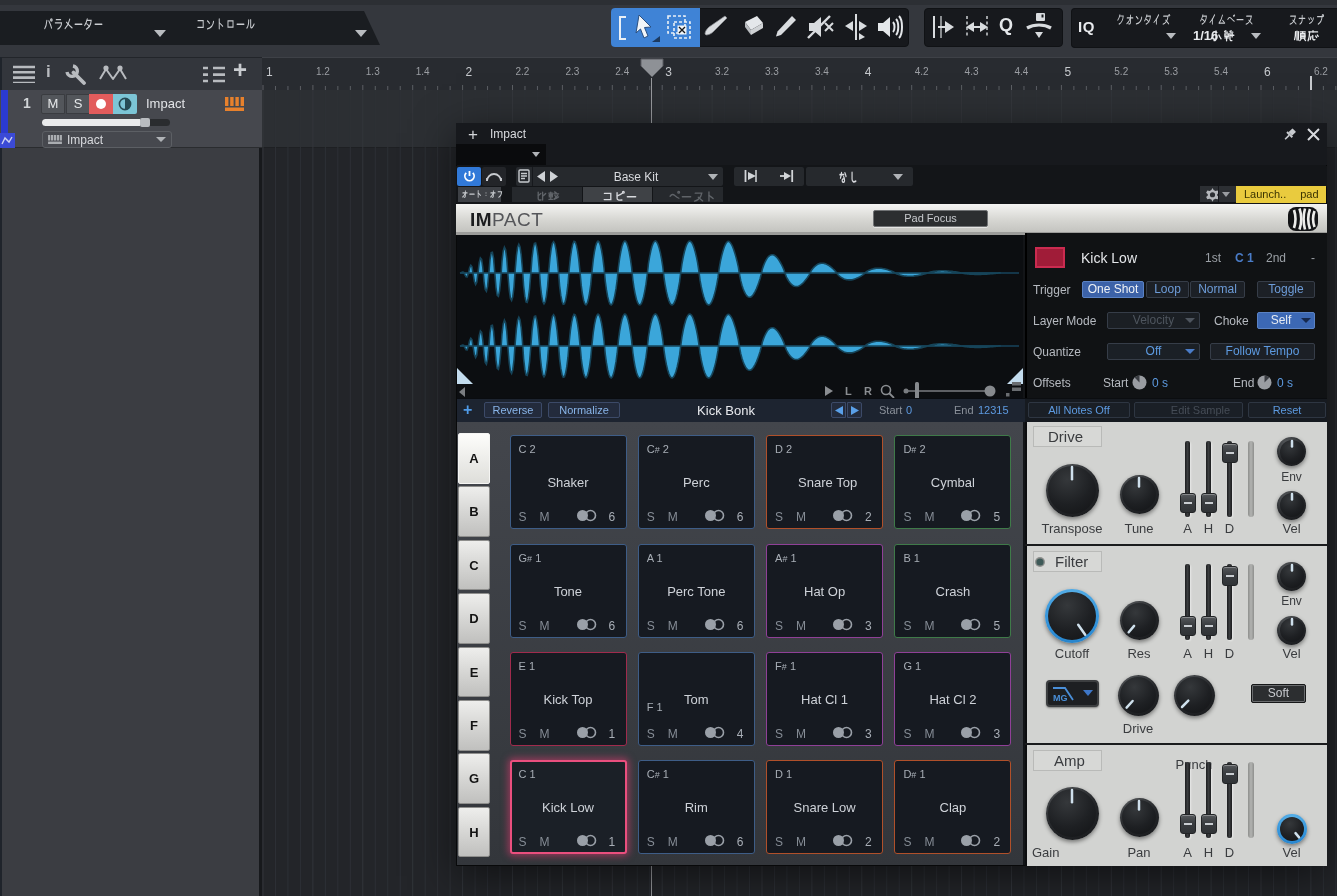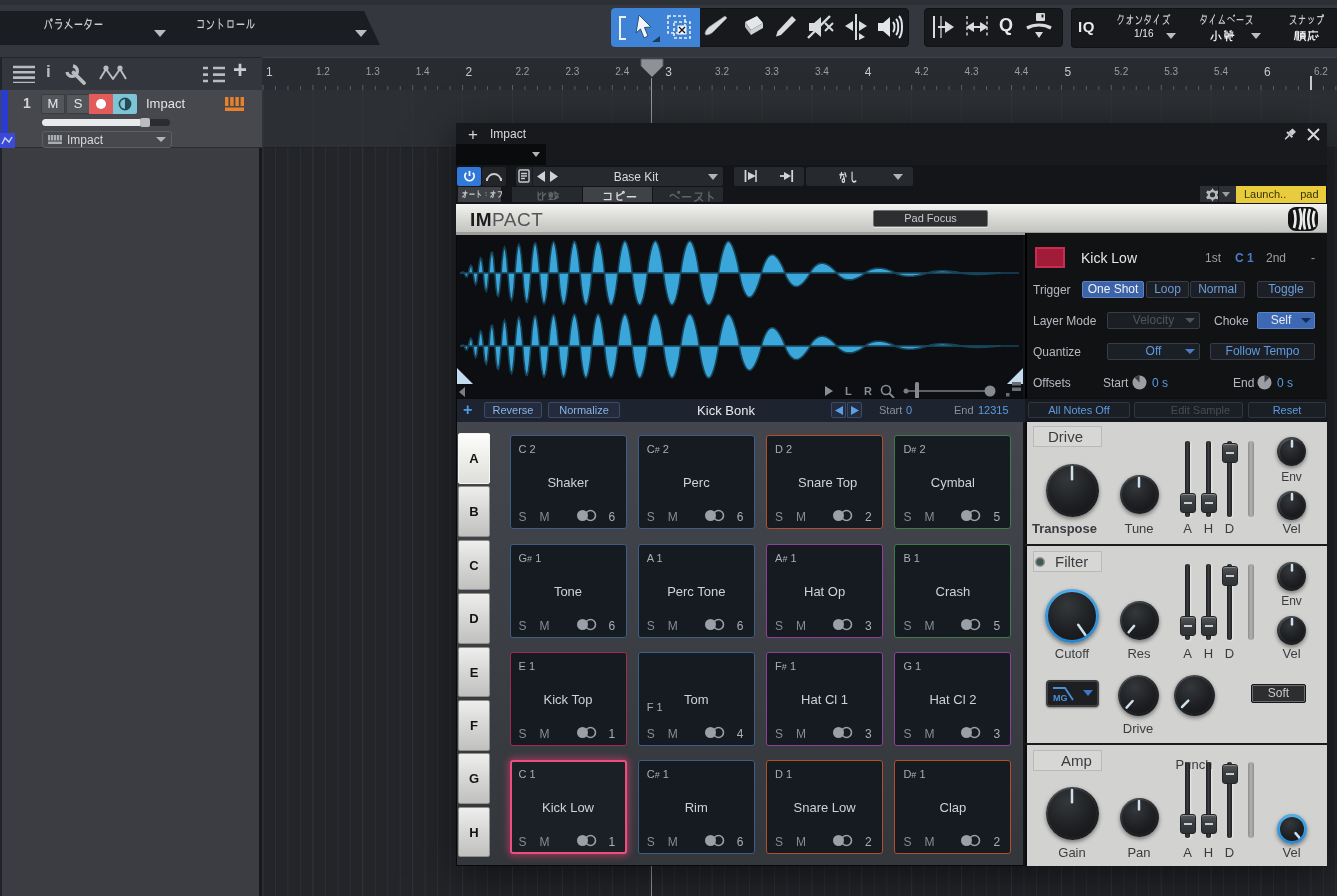--- a/index.html
+++ b/index.html
@@ -155,21 +155,21 @@
           <path d="M42,44 V92"></path>
         </g>
         <g transform="translate(45,0) scale(0.080,0.110)">
           <path d="M20,20 H76 C72,46 62,64 46,76 C35,85 25,90 14,92"></path>
           <path d="M46,56 C60,68 72,80 84,90"></path>
           <path d="M82,10 L88,18"></path>
           <path d="M92,6 L98,14"></path>
         </g>
       </svg>
     </div>
-<div style="position:absolute;left:1134px;top:29px;font-size:10px;color:#e8eaed;font-weight:normal;white-space:nowrap;line-height:1;">1/16</div>
+<div style="position:absolute;left:1193px;top:29px;font-size:13px;color:#e8eaed;font-weight:bold;white-space:nowrap;line-height:1;">1/16</div>
 <div style="position:absolute;left:1166px;top:33px;width:0px;height:0px;border-left:5px solid transparent;border-right:5px solid transparent;border-top:6px solid #b9bcc0;"></div>
 <div style="position:absolute;left:1200px;top:14px;">
       <svg class="jt " width="54" height="11" style="display:block;overflow:visible" fill="none" stroke="#c9ccd0" stroke-width="11" stroke-linecap="round">
         <g transform="translate(0,0) scale(0.080,0.110)">
           <path d="M36,8 C30,28 20,48 8,62"></path>
           <path d="M38,20 H80 C77,52 58,80 26,92"></path>
           <path d="M30,48 C44,56 54,64 62,72"></path>
         </g>
         <g transform="translate(9,0) scale(0.080,0.110)">
           <path d="M70,8 C56,34 36,58 12,76"></path>
@@ -1071,21 +1071,21 @@
 <div style="position:absolute;left:1279.5px;top:439.5px;width:24px;height:24px;border-radius:50%;background:radial-gradient(circle at 40% 28%,#35383b,#1e2023 55%,#121315);"></div>
 <svg style="position:absolute;left:1275.5px;top:435.5px;" width="32" height="32">
       <path d="M16.0,10.6 L16.0,5.0" stroke="#cfe0ec" stroke-width="2.5" stroke-linecap="round"></path>
     </svg>
 <div style="position:absolute;left:1251.5px;top:471px;width:80px;font-size:12px;color:#3a3c3f;font-weight:normal;text-align:center;white-space:nowrap;line-height:1;">Env</div>
 <div style="position:absolute;left:1277.0px;top:490.5px;width:29px;height:29px;border-radius:50%;background:radial-gradient(circle at 35% 25%,#5a5d60,#222427 60%,#151618);box-shadow:0 2px 4px rgba(0,0,0,0.45);"></div>
 <div style="position:absolute;left:1279.5px;top:493px;width:24px;height:24px;border-radius:50%;background:radial-gradient(circle at 40% 28%,#35383b,#1e2023 55%,#121315);"></div>
 <svg style="position:absolute;left:1275.5px;top:489px;" width="32" height="32">
       <path d="M16.0,10.6 L16.0,5.0" stroke="#cfe0ec" stroke-width="2.5" stroke-linecap="round"></path>
     </svg>
-<div style="position:absolute;left:1032px;top:522px;width:80px;font-size:13px;color:#3a3c3f;font-weight:bold;text-align:left;white-space:nowrap;line-height:1;">Transpose</div>
+<div style="position:absolute;left:1032px;top:522px;width:80px;font-size:13px;color:#3a3c3f;font-weight:normal;text-align:center;white-space:nowrap;line-height:1;">Transpose</div>
 <div style="position:absolute;left:1099px;top:522px;width:80px;font-size:13px;color:#3a3c3f;font-weight:normal;text-align:center;white-space:nowrap;line-height:1;">Tune</div>
 <div style="position:absolute;left:1147.5px;top:522px;width:80px;font-size:13px;color:#3a3c3f;font-weight:normal;text-align:center;white-space:nowrap;line-height:1;">A</div>
 <div style="position:absolute;left:1168.5px;top:522px;width:80px;font-size:13px;color:#3a3c3f;font-weight:normal;text-align:center;white-space:nowrap;line-height:1;">H</div>
 <div style="position:absolute;left:1189.5px;top:522px;width:80px;font-size:13px;color:#3a3c3f;font-weight:normal;text-align:center;white-space:nowrap;line-height:1;">D</div>
 <div style="position:absolute;left:1251.5px;top:522px;width:80px;font-size:13px;color:#3a3c3f;font-weight:normal;text-align:center;white-space:nowrap;line-height:1;">Vel</div>
 <div style="position:absolute;left:1025px;top:544px;width:302px;height:2px;background:#1a1b1d;"></div>
 <div style="position:absolute;left:1033px;top:551px;width:69px;height:21px;border:1px solid #b9bab8;background:#d7d8d6;font-size:15px;color:#3a3c3f;line-height:20px;padding-left:21px;">Filter</div>
 <svg style="position:absolute;left:1034px;top:556px;" width="12" height="12" viewBox="0 0 12 12">
       <circle cx="6" cy="6" r="5" fill="#8e8f8d"></circle>
       <circle cx="6" cy="6" r="3.6" fill="#3e5a58"></circle>
@@ -1140,21 +1140,21 @@
     </svg>
 <div style="position:absolute;left:1173.5px;top:674.5px;width:41px;height:41px;border-radius:50%;background:radial-gradient(circle at 35% 25%,#5a5d60,#222427 60%,#151618);box-shadow:0 2px 4px rgba(0,0,0,0.45);"></div>
 <div style="position:absolute;left:1176px;top:677px;width:36px;height:36px;border-radius:50%;background:radial-gradient(circle at 40% 28%,#35383b,#1e2023 55%,#121315);"></div>
 <svg style="position:absolute;left:1172px;top:673px;" width="44" height="44">
       <path d="M16.3,27.7 L10.0,34.0" stroke="#cfe0ec" stroke-width="2.5" stroke-linecap="round"></path>
     </svg>
 <div style="position:absolute;left:1251px;top:684px;width:55px;height:19px;background:#2c2e30;border:1px solid #161718;border-radius:2px;box-shadow:inset 0 0 0 1px #6a6c6e;font-size:12px;color:#c8cace;text-align:center;line-height:17px;">Soft</div>
 <div style="position:absolute;left:1098px;top:722px;width:80px;font-size:13px;color:#3a3c3f;font-weight:normal;text-align:center;white-space:nowrap;line-height:1;">Drive</div>
 <div style="position:absolute;left:1154px;top:722px;width:80px;font-size:13px;color:#3a3c3f;font-weight:normal;text-align:center;white-space:nowrap;line-height:1;margin-top:36px;">Punch</div>
 <div style="position:absolute;left:1025px;top:743px;width:302px;height:2px;background:#1a1b1d;"></div>
-<div style="position:absolute;left:1033px;top:750px;width:69px;height:21px;border:1px solid #b9bab8;background:#d7d8d6;font-size:15px;color:#3a3c3f;line-height:20px;padding-left:27px;">Amp</div>
+<div style="position:absolute;left:1033px;top:750px;width:69px;height:21px;border:1px solid #b9bab8;background:#d7d8d6;font-size:15px;color:#3a3c3f;line-height:20px;padding-left:20px;">Amp</div>
 <div style="position:absolute;left:1045.5px;top:786.5px;width:53px;height:53px;border-radius:50%;background:radial-gradient(circle at 35% 25%,#5a5d60,#222427 60%,#151618);box-shadow:0 2px 4px rgba(0,0,0,0.45);"></div>
 <div style="position:absolute;left:1048px;top:789px;width:48px;height:48px;border-radius:50%;background:radial-gradient(circle at 40% 28%,#35383b,#1e2023 55%,#121315);"></div>
 <svg style="position:absolute;left:1044px;top:785px;" width="56" height="56">
       <path d="M28.0,17.2 L28.0,5.0" stroke="#cfe0ec" stroke-width="2.5" stroke-linecap="round"></path>
     </svg>
 <div style="position:absolute;left:1119.5px;top:797.5px;width:39px;height:39px;border-radius:50%;background:radial-gradient(circle at 35% 25%,#5a5d60,#222427 60%,#151618);box-shadow:0 2px 4px rgba(0,0,0,0.45);"></div>
 <div style="position:absolute;left:1122px;top:800px;width:34px;height:34px;border-radius:50%;background:radial-gradient(circle at 40% 28%,#35383b,#1e2023 55%,#121315);"></div>
 <svg style="position:absolute;left:1118px;top:796px;" width="42" height="42">
       <path d="M21.0,13.4 L21.0,5.0" stroke="#cfe0ec" stroke-width="2.5" stroke-linecap="round"></path>
     </svg>
@@ -1166,18 +1166,18 @@
 <div style="position:absolute;left:1204.5px;top:822.52px;width:8px;height:2px;background:#c9cdd1;"></div>
 <div style="position:absolute;left:1227.0px;top:762px;width:5px;height:76px;background:linear-gradient(90deg,#1b1c1e,#3a3c3e,#1b1c1e);border-radius:2px;box-shadow:1px 1px 2px rgba(255,255,255,0.5);"></div>
 <div style="position:absolute;left:1221.5px;top:763.68px;width:16px;height:20px;background:linear-gradient(#55585b,#3a3d40 45%,#303336);border-radius:3px;border:1px solid #222426;box-shadow:inset 0 1px 0 rgba(255,255,255,0.3);"></div>
 <div style="position:absolute;left:1225.5px;top:772.68px;width:8px;height:2px;background:#c9cdd1;"></div>
 <div style="position:absolute;left:1247.5px;top:762px;width:6px;height:76px;background:linear-gradient(90deg,#8e8f8d,#b2b3b1,#8e8f8d);border-radius:3px;"></div>
 <div style="position:absolute;left:1276.5px;top:814px;width:30px;height:30px;border-radius:50%;background:radial-gradient(circle at 50% 30%,#6ec2f0,#2e8fd8 70%,#1a6db0);box-shadow:0 2px 4px rgba(0,0,0,0.45);"></div>
 <div style="position:absolute;left:1279.5px;top:817px;width:24px;height:24px;border-radius:50%;background:radial-gradient(circle at 40% 28%,#35383b,#1e2023 55%,#121315);"></div>
 <svg style="position:absolute;left:1275.5px;top:813px;" width="32" height="32">
       <path d="M19.5,20.1 L23.1,24.4" stroke="#cfe0ec" stroke-width="2.5" stroke-linecap="round"></path>
     </svg>
-<div style="position:absolute;left:1032px;top:846px;width:80px;font-size:13px;color:#3a3c3f;font-weight:normal;text-align:center;white-space:nowrap;line-height:1;">Gain</div>
+<div style="position:absolute;left:1032px;top:846px;width:80px;font-size:13px;color:#3a3c3f;font-weight:normal;white-space:nowrap;line-height:1;">Gain</div>
 <div style="position:absolute;left:1099px;top:846px;width:80px;font-size:13px;color:#3a3c3f;font-weight:normal;text-align:center;white-space:nowrap;line-height:1;">Pan</div>
 <div style="position:absolute;left:1147.5px;top:846px;width:80px;font-size:13px;color:#3a3c3f;font-weight:normal;text-align:center;white-space:nowrap;line-height:1;">A</div>
 <div style="position:absolute;left:1168.5px;top:846px;width:80px;font-size:13px;color:#3a3c3f;font-weight:normal;text-align:center;white-space:nowrap;line-height:1;">H</div>
 <div style="position:absolute;left:1189.5px;top:846px;width:80px;font-size:13px;color:#3a3c3f;font-weight:normal;text-align:center;white-space:nowrap;line-height:1;">D</div>
 <div style="position:absolute;left:1251.5px;top:846px;width:80px;font-size:13px;color:#3a3c3f;font-weight:normal;text-align:center;white-space:nowrap;line-height:1;">Vel</div>
 </div>
 </body></html>

